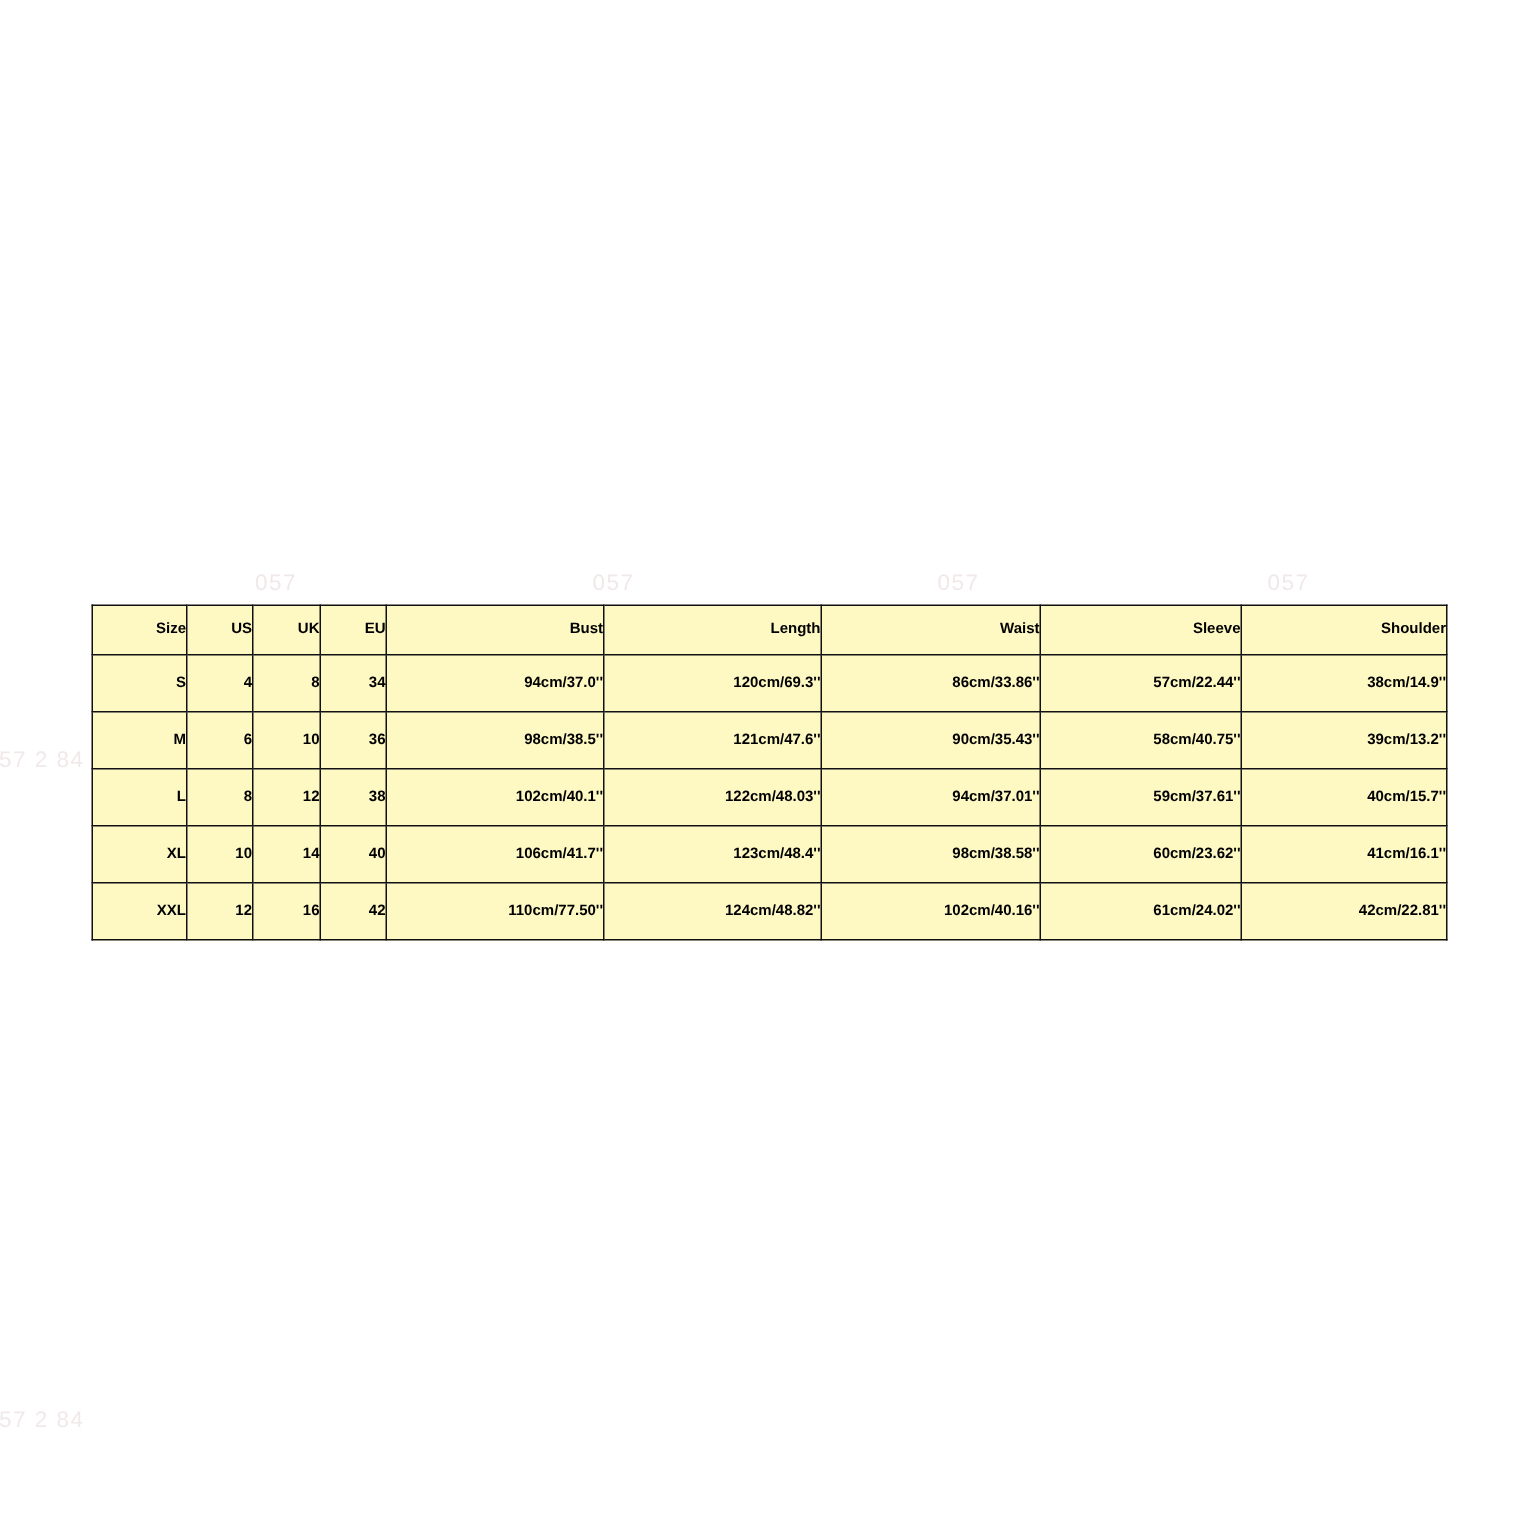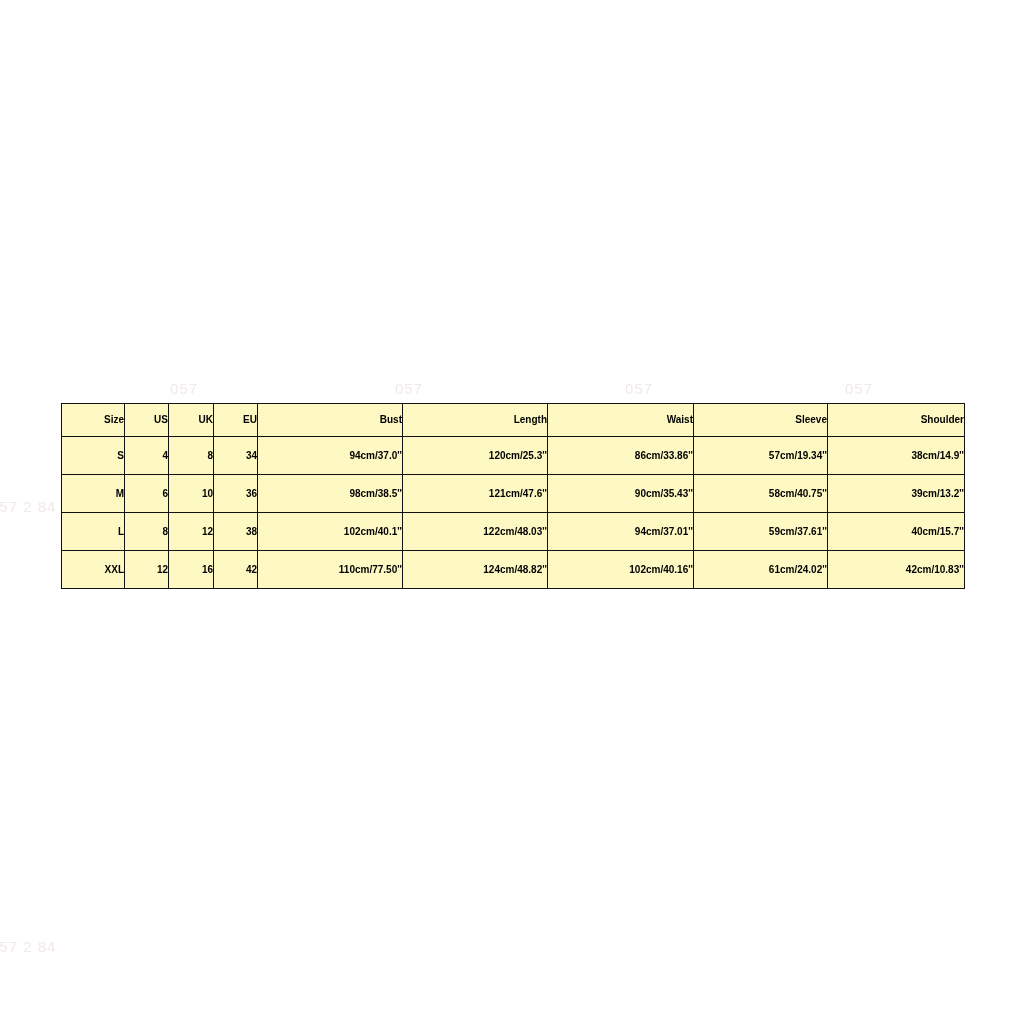--- a/index.html
+++ b/index.html
@@ -123,23 +123,23 @@
         <th>Shoulder</th>
       </tr>
     </thead>
     <tbody>
       <tr>
         <td>S</td>
         <td>4</td>
         <td>8</td>
         <td>34</td>
         <td>94cm/37.0''</td>
-        <td>120cm/25.3''</td>
+        <td>120cm/69.3''</td>
         <td>86cm/33.86''</td>
-        <td>57cm/19.34''</td>
+        <td>57cm/22.44''</td>
         <td>38cm/14.9''</td>
       </tr>
       <tr>
         <td>M</td>
         <td>6</td>
         <td>10</td>
         <td>36</td>
         <td>98cm/38.5''</td>
         <td>121cm/47.6''</td>
         <td>90cm/35.43''</td>
@@ -151,25 +151,36 @@
         <td>8</td>
         <td>12</td>
         <td>38</td>
         <td>102cm/40.1''</td>
         <td>122cm/48.03''</td>
         <td>94cm/37.01''</td>
         <td>59cm/37.61''</td>
         <td>40cm/15.7''</td>
       </tr>
       <tr>
+        <td>XL</td>
+        <td>10</td>
+        <td>14</td>
+        <td>40</td>
+        <td>106cm/41.7''</td>
+        <td>123cm/48.4''</td>
+        <td>98cm/38.58''</td>
+        <td>60cm/23.62''</td>
+        <td>41cm/16.1''</td>
+      </tr>
+      <tr>
         <td>XXL</td>
         <td>12</td>
         <td>16</td>
         <td>42</td>
         <td>110cm/77.50''</td>
         <td>124cm/48.82''</td>
         <td>102cm/40.16''</td>
         <td>61cm/24.02''</td>
-        <td>42cm/10.83''</td>
+        <td>42cm/22.81''</td>
       </tr>
     </tbody>
   </table>
 </div>
 
 </body></html>

